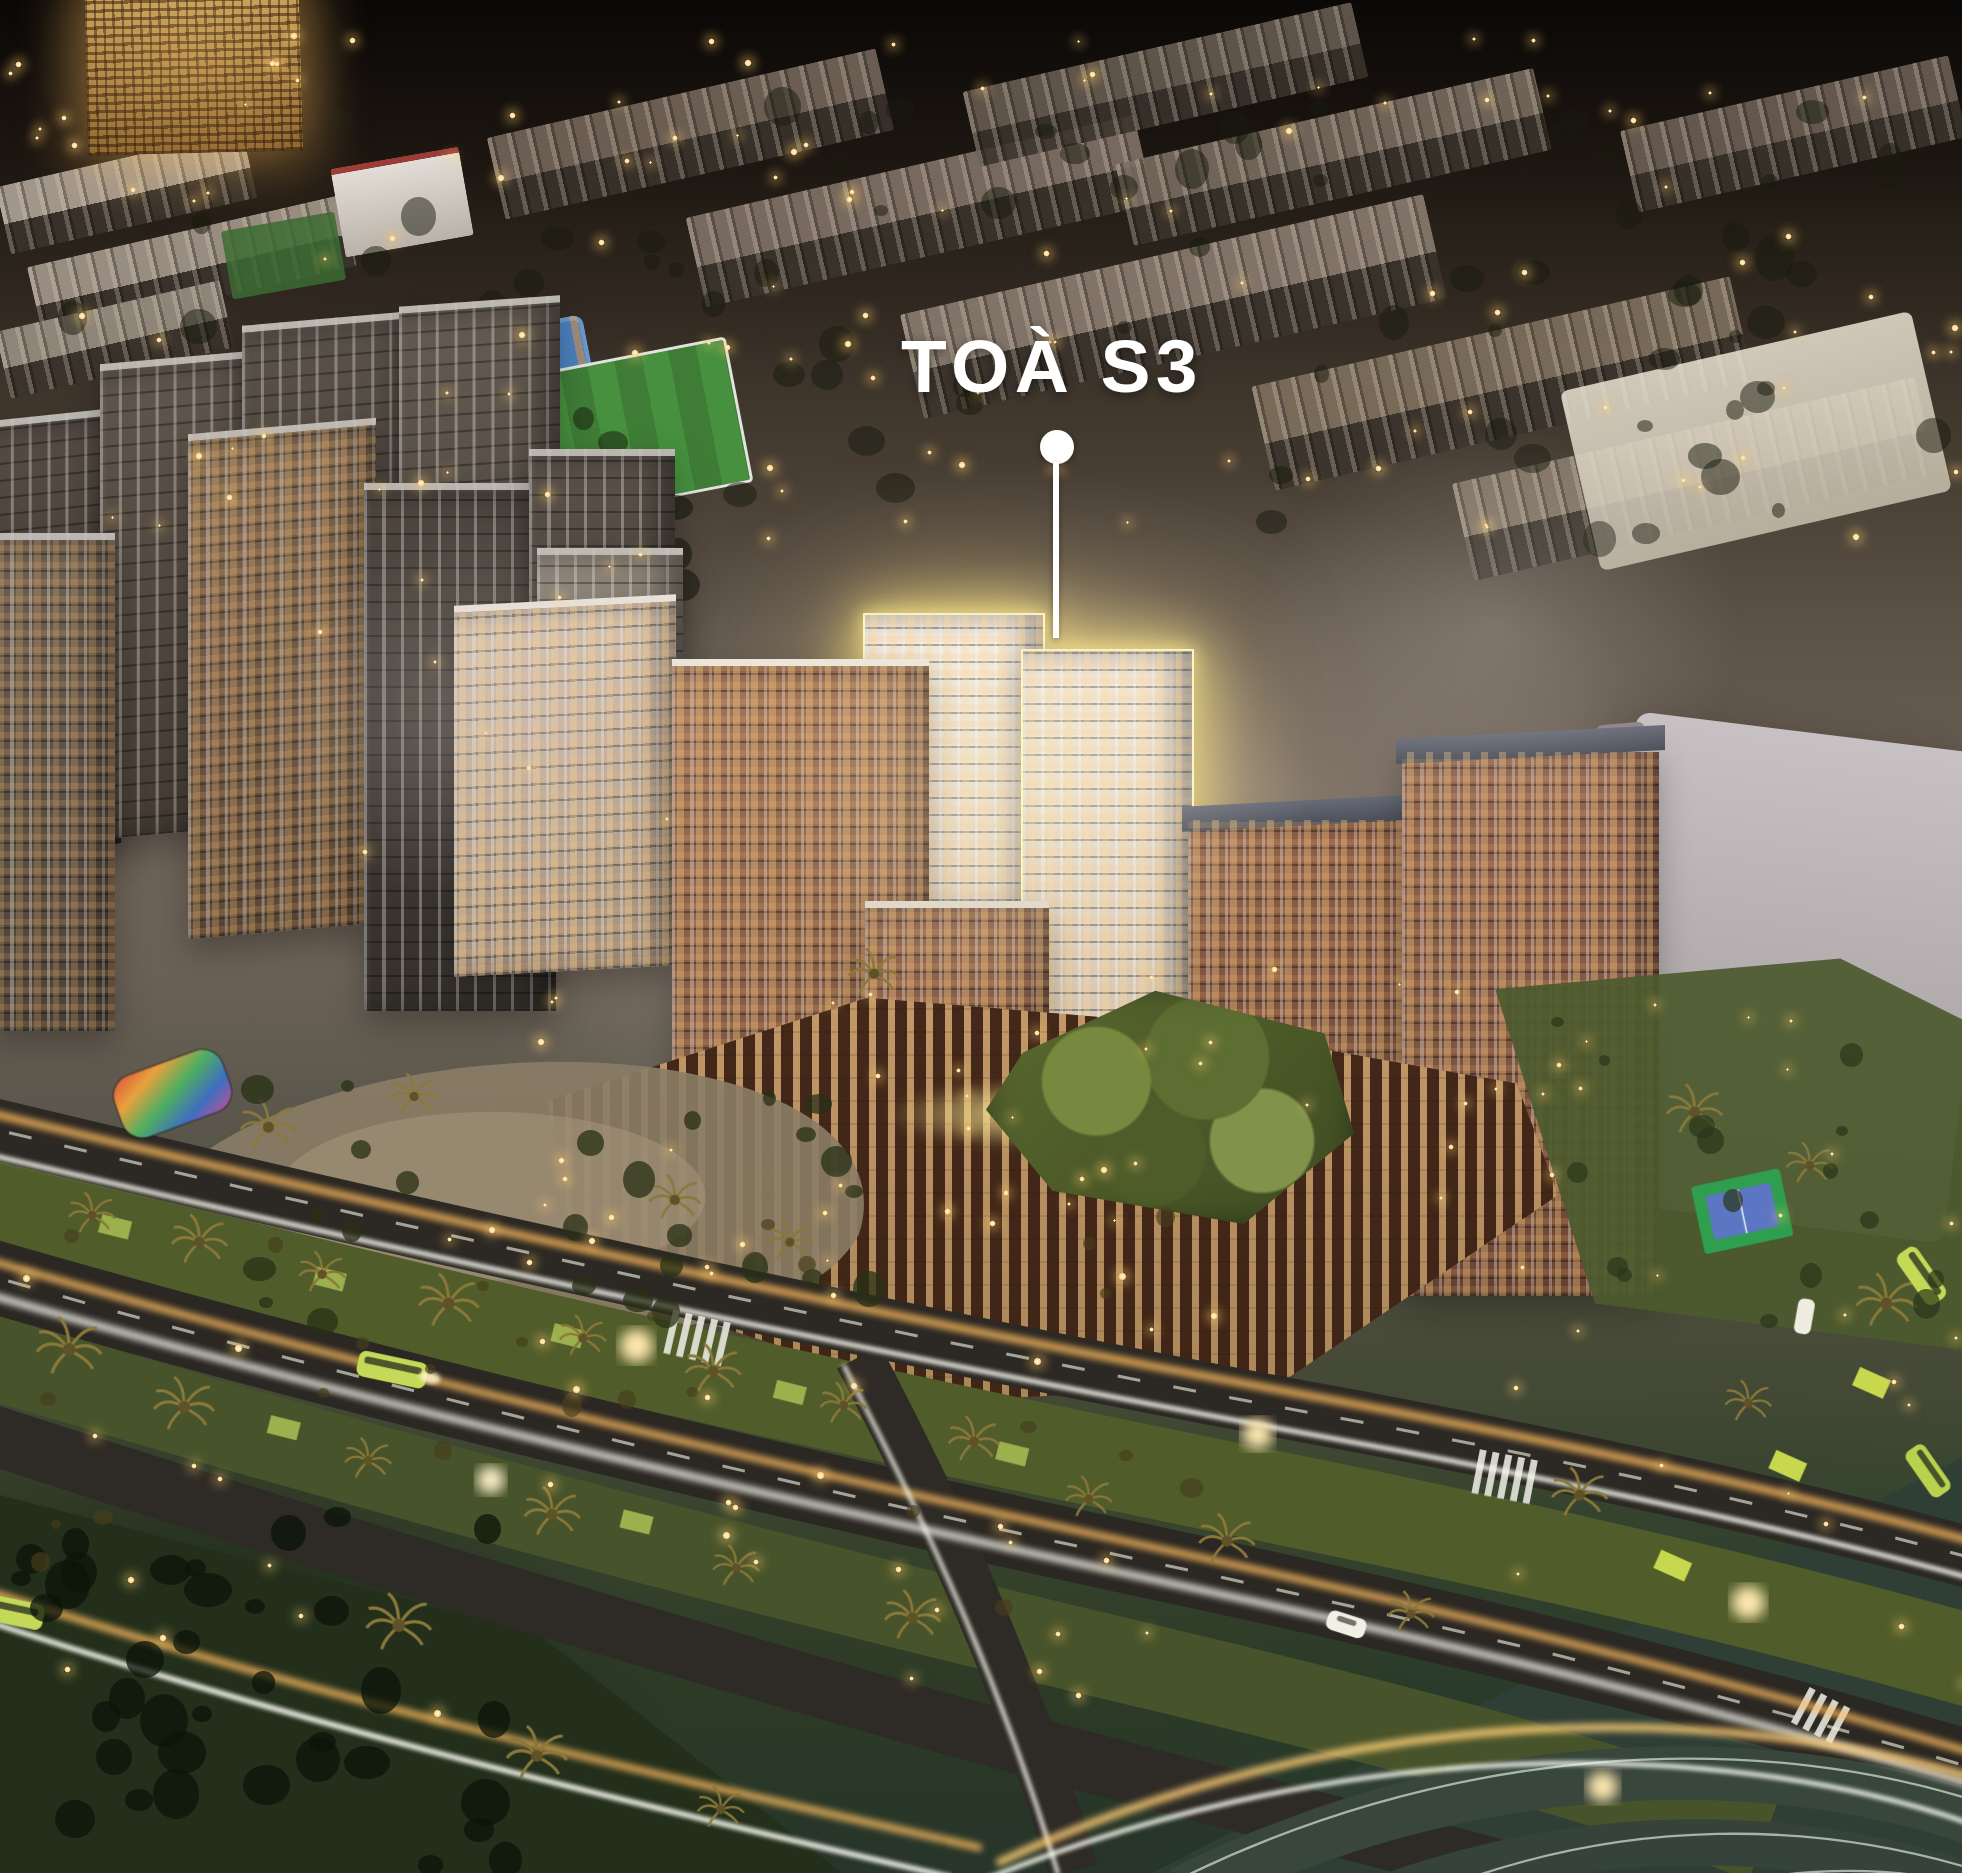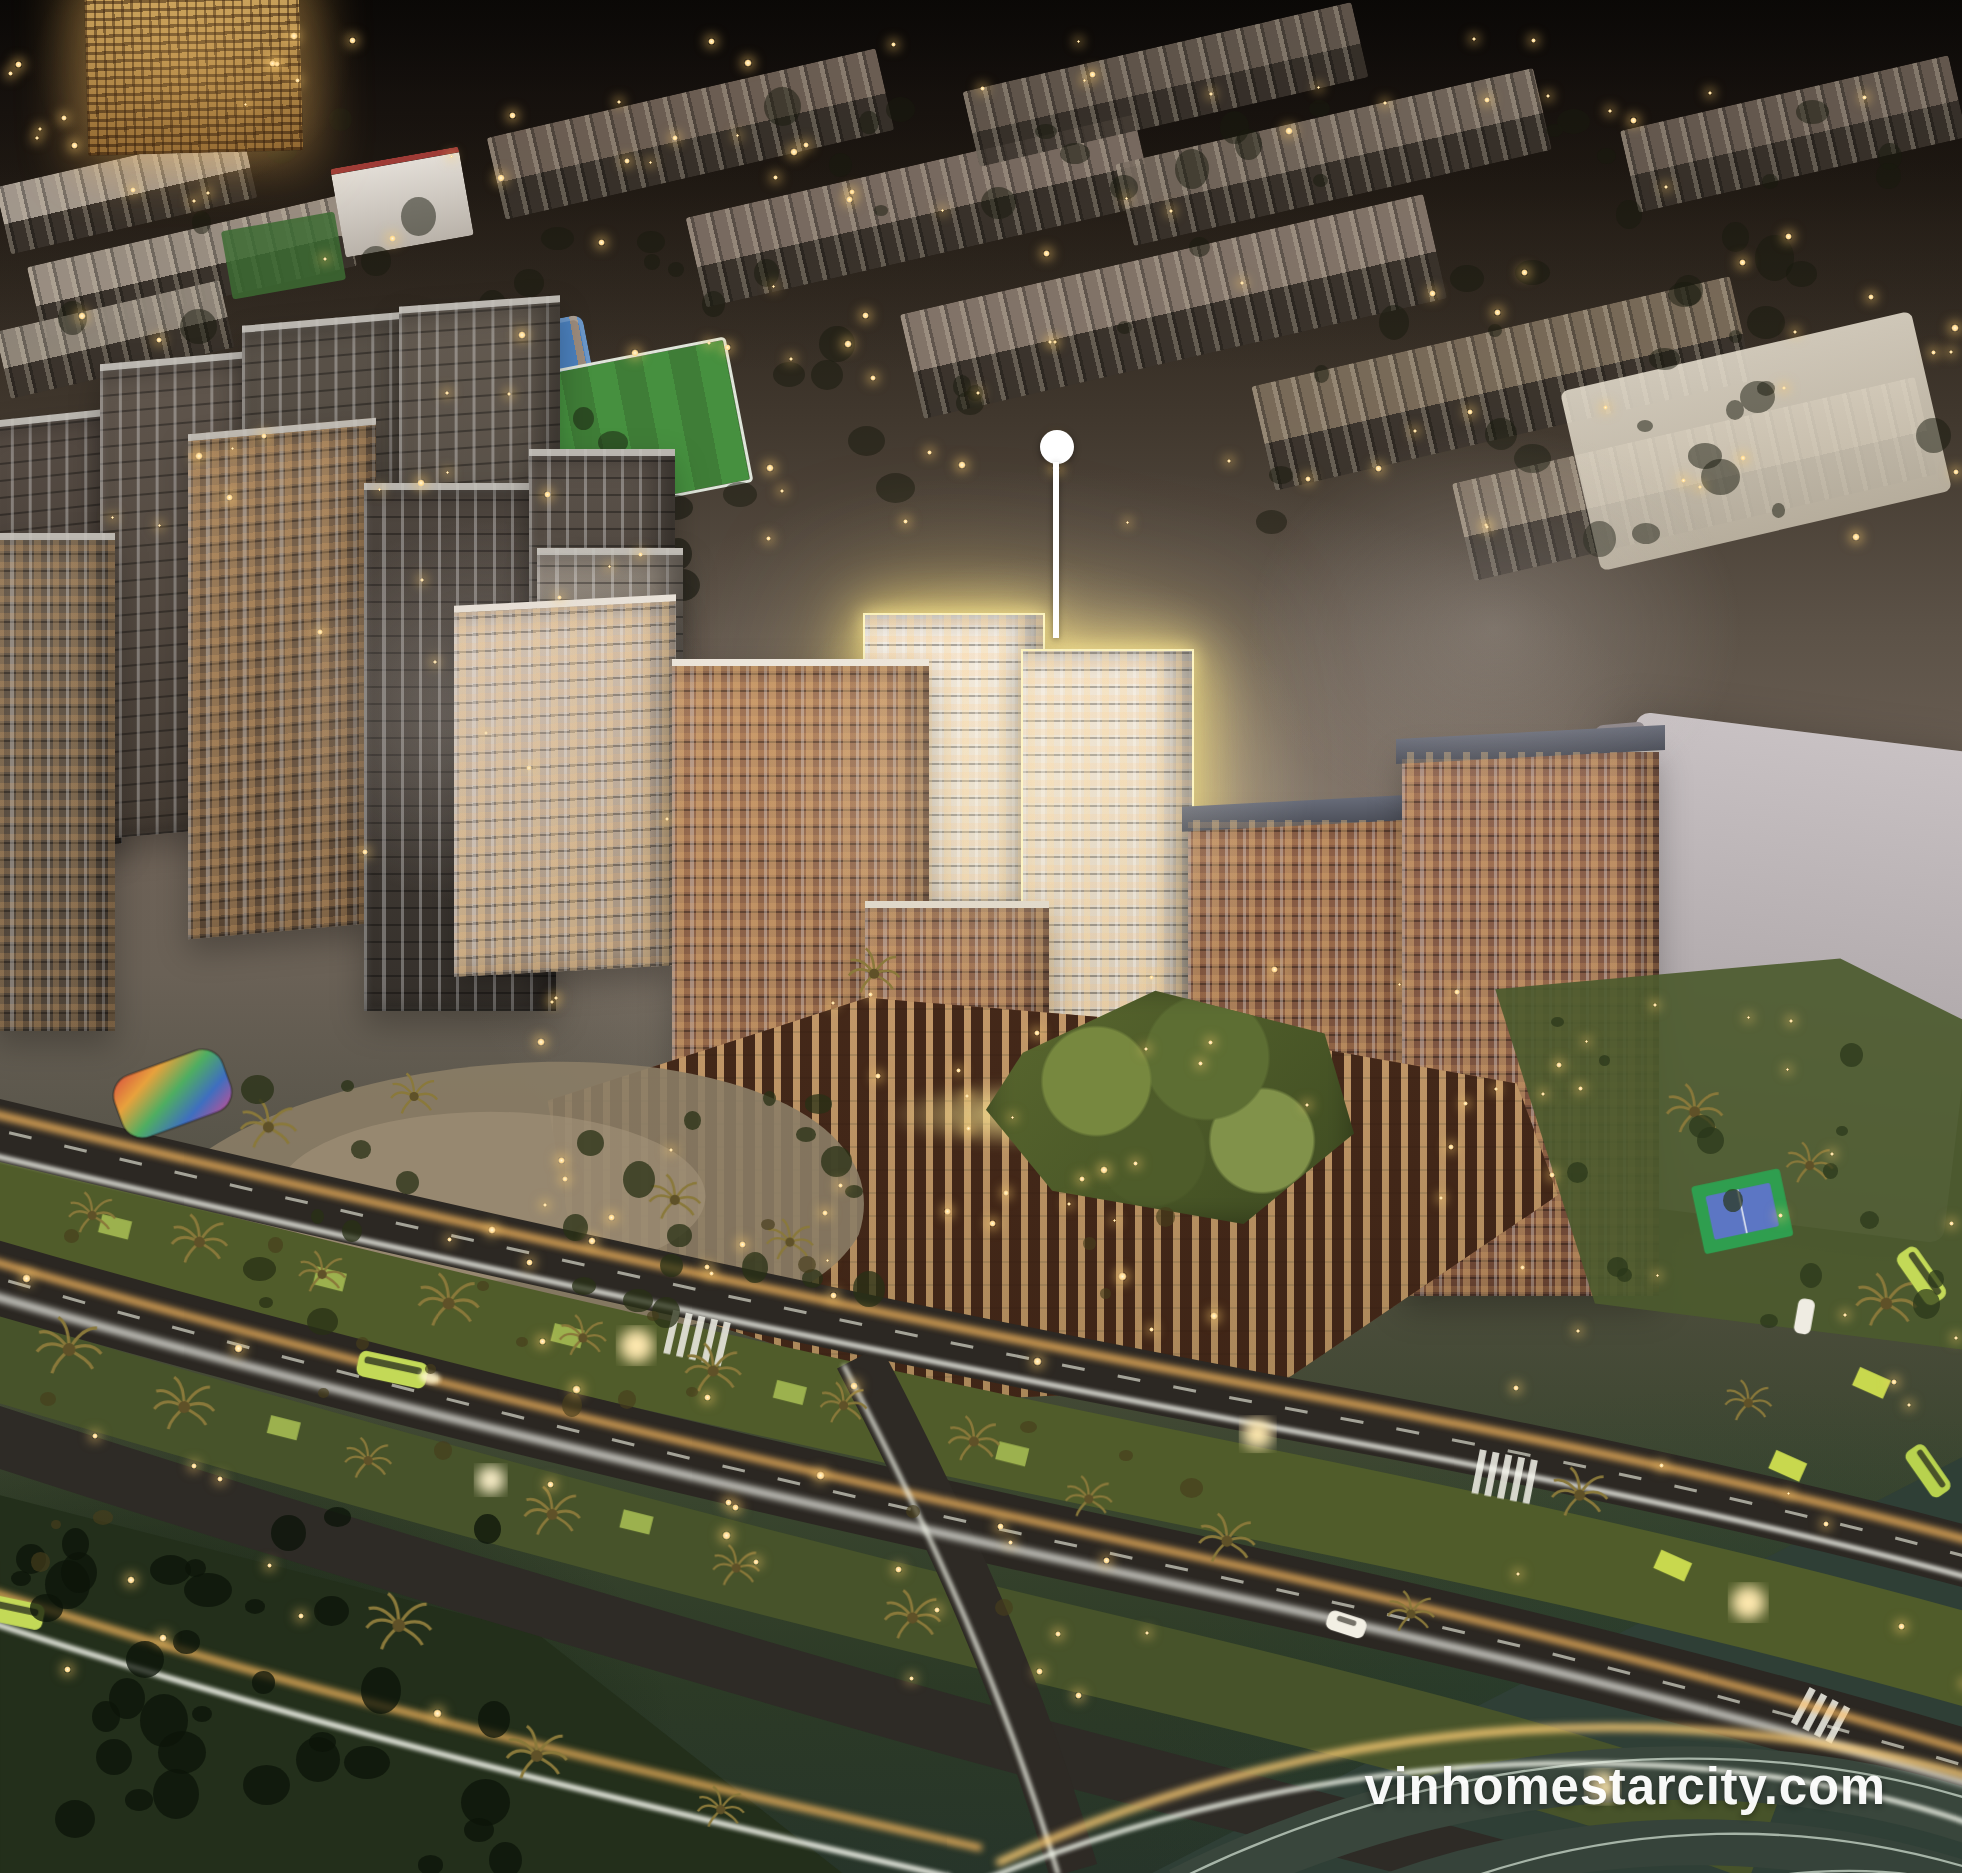--- a/index.html
+++ b/index.html
@@ -776,18 +776,18 @@
       <div class="glow-dot" style="left: 526px; top: 765px; width: 6px; height: 6px;"></div>
       <div class="glow-dot" style="left: 362px; top: 849px; width: 5.6px; height: 5.6px;"></div>
       <div class="glow-dot" style="left: 484px; top: 731px; width: 3.8px; height: 3.8px;"></div>
       <div class="glow-dot" style="left: 638px; top: 552px; width: 5.4px; height: 5.4px;"></div>
       <div class="glow-dot" style="left: 420px; top: 578px; width: 3.6px; height: 3.6px;"></div>
       <div class="glow-dot" style="left: 317px; top: 629px; width: 5.8px; height: 5.8px;"></div>
       <div class="glow-dot" style="left: 557px; top: 595px; width: 5px; height: 5px;"></div>
     </div>
   <div id="haze"></div>
 
+  <div id="callout">TOÀ S3</div>
   <div id="pin-head"></div>
   <div id="pin-stem"></div>
-  <div id="watermark">vinhomestarcity.com</div>
 
 </div>
 
 
 </body></html>

